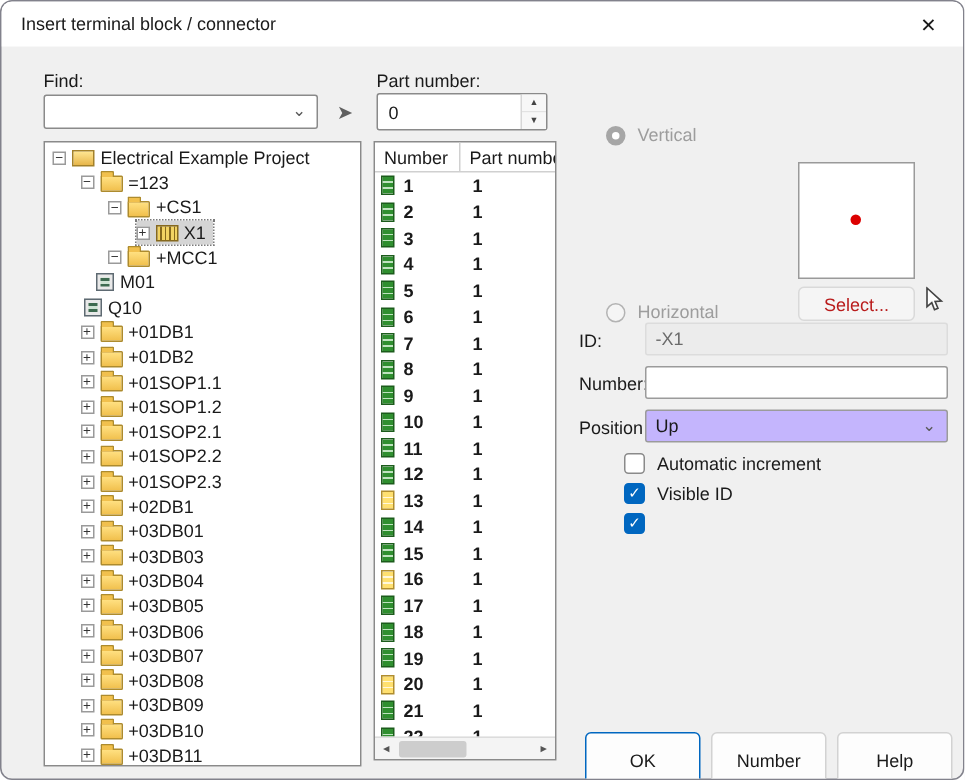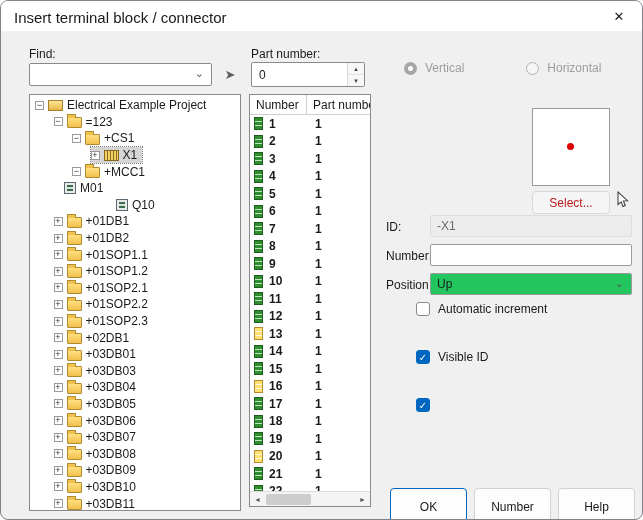--- a/index.html
+++ b/index.html
@@ -4,21 +4,21 @@
 <style>
   *{margin:0;padding:0;box-sizing:border-box;}
   html,body{width:643px;height:520px;background:#ffffff;}
   body{font-family:"Liberation Sans",sans-serif;font-size:12px;color:#1a1a1a;position:relative;}
 
   .dialog{position:absolute;left:0;top:0;width:643px;height:520px;background:#f0f0f0;
     border:1px solid #82828c;border-radius:8px;overflow:hidden;}
 
   
   .titlebar{position:absolute;left:0;top:0;width:100%;height:30px;background:#ffffff;}
-  .title{position:absolute;left:13px;top:8px;font-size:15px;}
+  .title{position:absolute;left:13px;top:8px;font-size:12px;}
   .close-btn{position:absolute;right:0;top:0;width:46px;height:30px;border:none;background:transparent;
     font-size:13px;color:#1a1a1a;cursor:pointer;font-family:inherit;}
 
   .lbl{position:absolute;white-space:nowrap;}
   .find-lbl{left:28px;top:46px;}
   .pn-lbl{left:250px;top:46px;}
   .id-lbl{left:385px;top:219px;}
   .num-lbl{left:385px;top:248px;}
   .pos-lbl{left:385px;top:277px;}
 
@@ -40,24 +40,24 @@
     display:flex;align-items:center;justify-content:center;padding:0;}
   .spin-btn:first-child{border-bottom:1px solid #e2e2e2;}
 
   
   .radio-row{display:flex;align-items:center;}
   .radio{width:13px;height:13px;border-radius:50%;background:#fff;border:1px solid #8a8a8a;flex:none;margin-right:8px;}
   .radio.sel{border:4px solid #0067c0;}
   .radio.dis{border-color:#b3b3b3;background:#f5f5f5;}
   .radio.sel.dis{border:4px solid #a6a6a6;background:#fff;}
   .radio-row.disabled .radio-label{color:#9d9d9d;}
-  .orient{position:absolute;left:403px;top:56px;display:flex;gap:62px;}
+  .orient{position:absolute;left:403px;top:78px;display:flex;gap:96px;flex-direction:column;}
   .orient .radio-row{height:22px;}
 
-  .cb-group{position:absolute;left:415px;top:298px;display:flex;flex-direction:column;gap:28px;}
+  .cb-group{position:absolute;left:415px;top:298px;display:flex;flex-direction:column;}
   .cb-row{display:flex;align-items:center;height:20px;}
   .cb{width:14px;height:14px;border-radius:3px;border:1px solid #8a8a8a;background:#fff;flex:none;
     margin-right:8px;display:flex;align-items:center;justify-content:center;font-size:10px;color:#fff;}
   .cb.checked{background:#0067c0;border-color:#0067c0;}
 
   
   .tree{position:absolute;left:28px;top:93px;width:212px;height:417px;background:#fff;
     border:1px solid #8a8a8a;overflow:hidden;padding-top:2px;}
   .tree-row{height:16.6px;display:flex;align-items:center;white-space:nowrap;}
   .tree-content{display:inline-flex;align-items:center;height:16px;padding-right:5px;}
@@ -112,21 +112,21 @@
   .select-btn{position:absolute;left:531px;top:190px;width:78px;height:23px;background:#f5f5f5;
     border:1px solid #d9d9d9;border-radius:4px;color:#b91c1c;font:inherit;font-size:12px;}
   .cursor-icon{position:absolute;left:613px;top:190px;}
 
   
   .id-field{position:absolute;left:429px;top:214px;width:202px;height:22px;background:#ececec;
     border:1px solid #dcdcdc;border-radius:2px;color:#6b6b6b;padding:3px 6px;}
   .text-input{position:absolute;background:#fff;border:1px solid #9b9b9b;border-radius:2px;height:22px;
     padding:3px 6px;font:inherit;}
   .num-input{left:429px;top:243px;width:202px;}
-  .pos-select{position:absolute;left:429px;top:272px;width:202px;height:22px;background:#22c55e;
+  .pos-select{position:absolute;left:429px;top:272px;width:202px;height:22px;background:#c4b5fd;
     border:1px solid #9b9b9b;border-radius:2px;padding:3px 6px;}
 
   
   .btn{position:absolute;width:77px;height:37px;background:#fdfdfd;border:1px solid #d2d2d2;
     border-radius:4px;font:inherit;font-size:12px;color:#1a1a1a;cursor:pointer;}
   .btn-ok{left:389px;top:487px;border-color:#0067c0;}
   .btn-cancel{left:473px;top:487px;}
   .btn-help{left:557px;top:487px;}
 </style>
 </head>
@@ -205,21 +205,21 @@
           <span class="titem-icon icon-folder"></span>
           <span class="titem-label">+MCC1</span>
         </span>
       </div>
       <div class="tree-row" style="padding-left: 34px;">
         <span class="tree-content">
           <span class="titem-icon icon-symbol"></span>
           <span class="titem-label">M01</span>
         </span>
       </div>
-      <div class="tree-row" style="padding-left: 86px;">
+      <div class="tree-row" style="padding-left: 26px;">
         <span class="tree-content">
           <span class="titem-icon icon-symbol"></span>
           <span class="titem-label">Q10</span>
         </span>
       </div>
       <div class="tree-row" style="padding-left: 23.5px;">
         <span class="tree-content">
           <span class="expander">+</span>
           <span class="titem-icon icon-folder"></span>
           <span class="titem-label">+01DB1</span>

